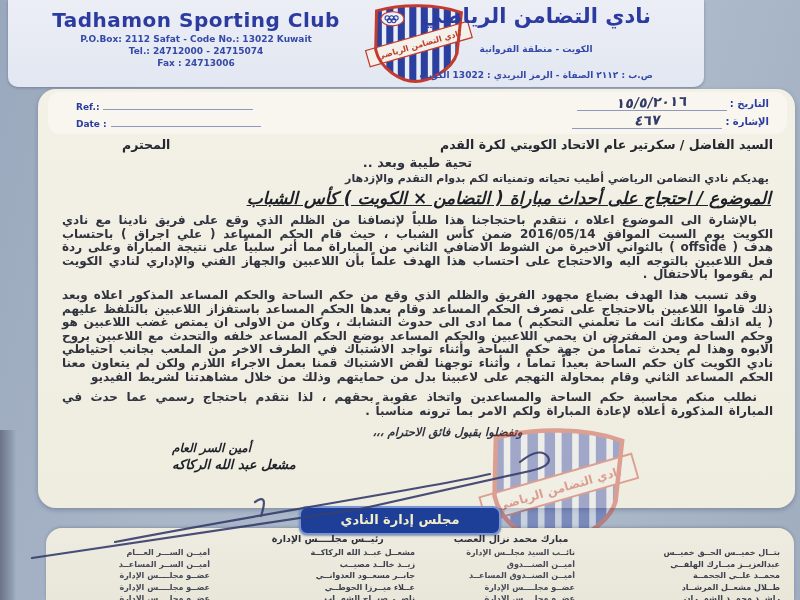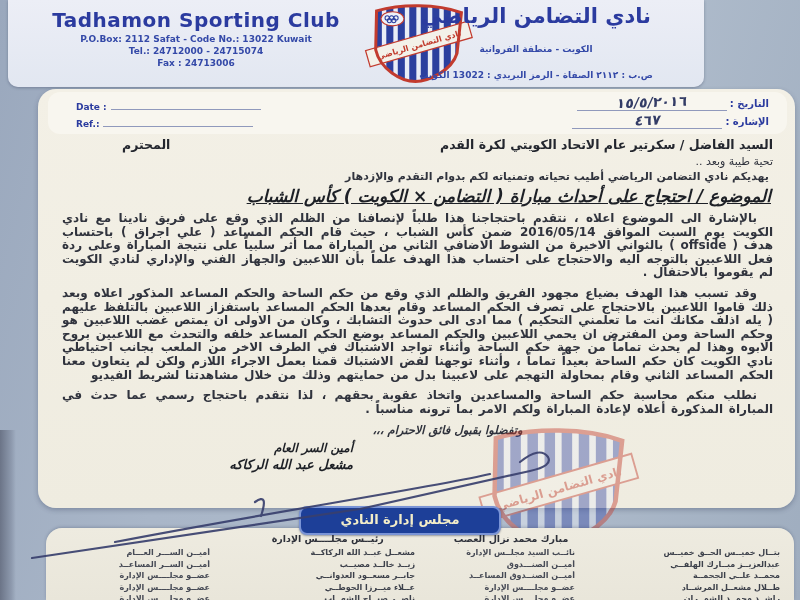--- a/index.html
+++ b/index.html
@@ -30,29 +30,29 @@
   .meta-en{position:absolute;left:28px;top:7px;color:#2b3b9f;font-size:9px;font-weight:bold;}
   .meta-en .row{margin-bottom:4px;}
   .meta-en .line{display:inline-block;width:150px;border-bottom:1px solid #9099bc;height:10px;margin-left:4px;}
   .meta-ar{position:absolute;right:18px;top:2px;color:#2b3b9f;font-size:10px;font-weight:bold;direction:rtl;}
   .meta-ar .row{margin-bottom:1px;}
   .meta-ar .line{display:inline-block;width:150px;border-bottom:1px solid #9099bc;text-align:center;margin-right:3px;}
   .hand{font-family:"DejaVu Sans",sans-serif;color:#333c66;font-size:14px;font-weight:bold;
     transform:skewX(-10deg) rotate(-2deg);display:inline-block;letter-spacing:2px;}
   .body-text{position:absolute;left:24px;right:22px;top:46px;direction:rtl;color:#30333d;}
   .salutation{display:flex;justify-content:space-between;font-size:12.5px;font-weight:bold;color:#23262e;margin:2px 0 3px 60px;}
-  .greet1{font-size:11px;font-weight:normal;margin:2px 0;}
+  .greet1{text-align:center;font-size:13px;font-weight:bold;margin:2px 0;}
   .greet2{text-align:right;font-size:11px;font-weight:bold;margin:2px 4px 3px 0;}
   .subject{text-align:right;font-size:17px;font-weight:bold;font-style:italic;
     text-decoration:underline;color:#1d2026;margin:2px 2px 6px 0;}
   .para{font-size:12px;font-weight:bold;line-height:13.6px;text-align:justify;
     text-indent:16px;margin:0 0 7px 0;word-spacing:1.5px;}
   .closing{text-align:center;font-size:11.5px;font-weight:bold;font-style:italic;
     margin:4px 0 3px 0;transform:translateX(30px);}
-  .sig-block{position:absolute;left:115px;top:352px;width:200px;text-align:right;direction:rtl;
+  .sig-block{position:absolute;left:134px;top:352px;width:200px;text-align:left;direction:rtl;
     color:#1d2026;font-style:italic;font-weight:bold;}
   .sig-block .st{font-size:12px;}
   .sig-block .sn{font-size:13px;margin-top:2px;}
   .watermark{position:absolute;left:436px;top:336px;width:170px;height:125px;opacity:.55;filter:blur(.4px);}
   .sig-svg{position:absolute;left:20px;top:440px;width:560px;height:130px;pointer-events:none;z-index:5;}
   
   .banner{position:absolute;left:299px;top:506px;width:198px;height:25px;z-index:4;
     background:#1d3f98;border:2px solid #7a94d6;border-radius:8px;
     color:#f3edc8;font-size:13px;font-weight:bold;text-align:center;line-height:23px;direction:rtl;
     box-shadow:0 1px 2px rgba(20,30,60,.4);}
@@ -116,22 +116,22 @@
     <div class="s">الكويت - منطقة الفروانية</div>
     <div class="s">ص.ب : ٢١١٢ الصفاة - الرمز البريدي : 13022 الكويت</div>
     <div class="s">تلفون : ٢٤٧١٢٠٠٠ - ٢٤٧١٥٠٧٤</div>
     <div class="s">فاكس : ٢٤٧١٣٠٠٦</div>
   </div>
 </div>
 
 <div class="letter-panel">
   <div class="meta-strip">
     <div class="meta-en">
+      <div class="row"><span>Ref.:</span><span class="line"></span></div>
       <div class="row"><span>Date :</span><span class="line"></span></div>
-      <div class="row"><span>Ref.:</span><span class="line"></span></div>
     </div>
     <div class="meta-ar">
       <div class="row"><span>التاريخ :</span><span class="line"><span class="hand">١٥/٥/٢٠١٦</span></span></div>
       <div class="row"><span>الإشارة :</span><span class="line"><span class="hand">٤٦٧</span></span></div>
     </div>
   </div>
 
   <div class="body-text">
     <div class="salutation">
       <span>السيد الفاضل / سكرتير عام الاتحاد الكويتي لكرة القدم</span>

